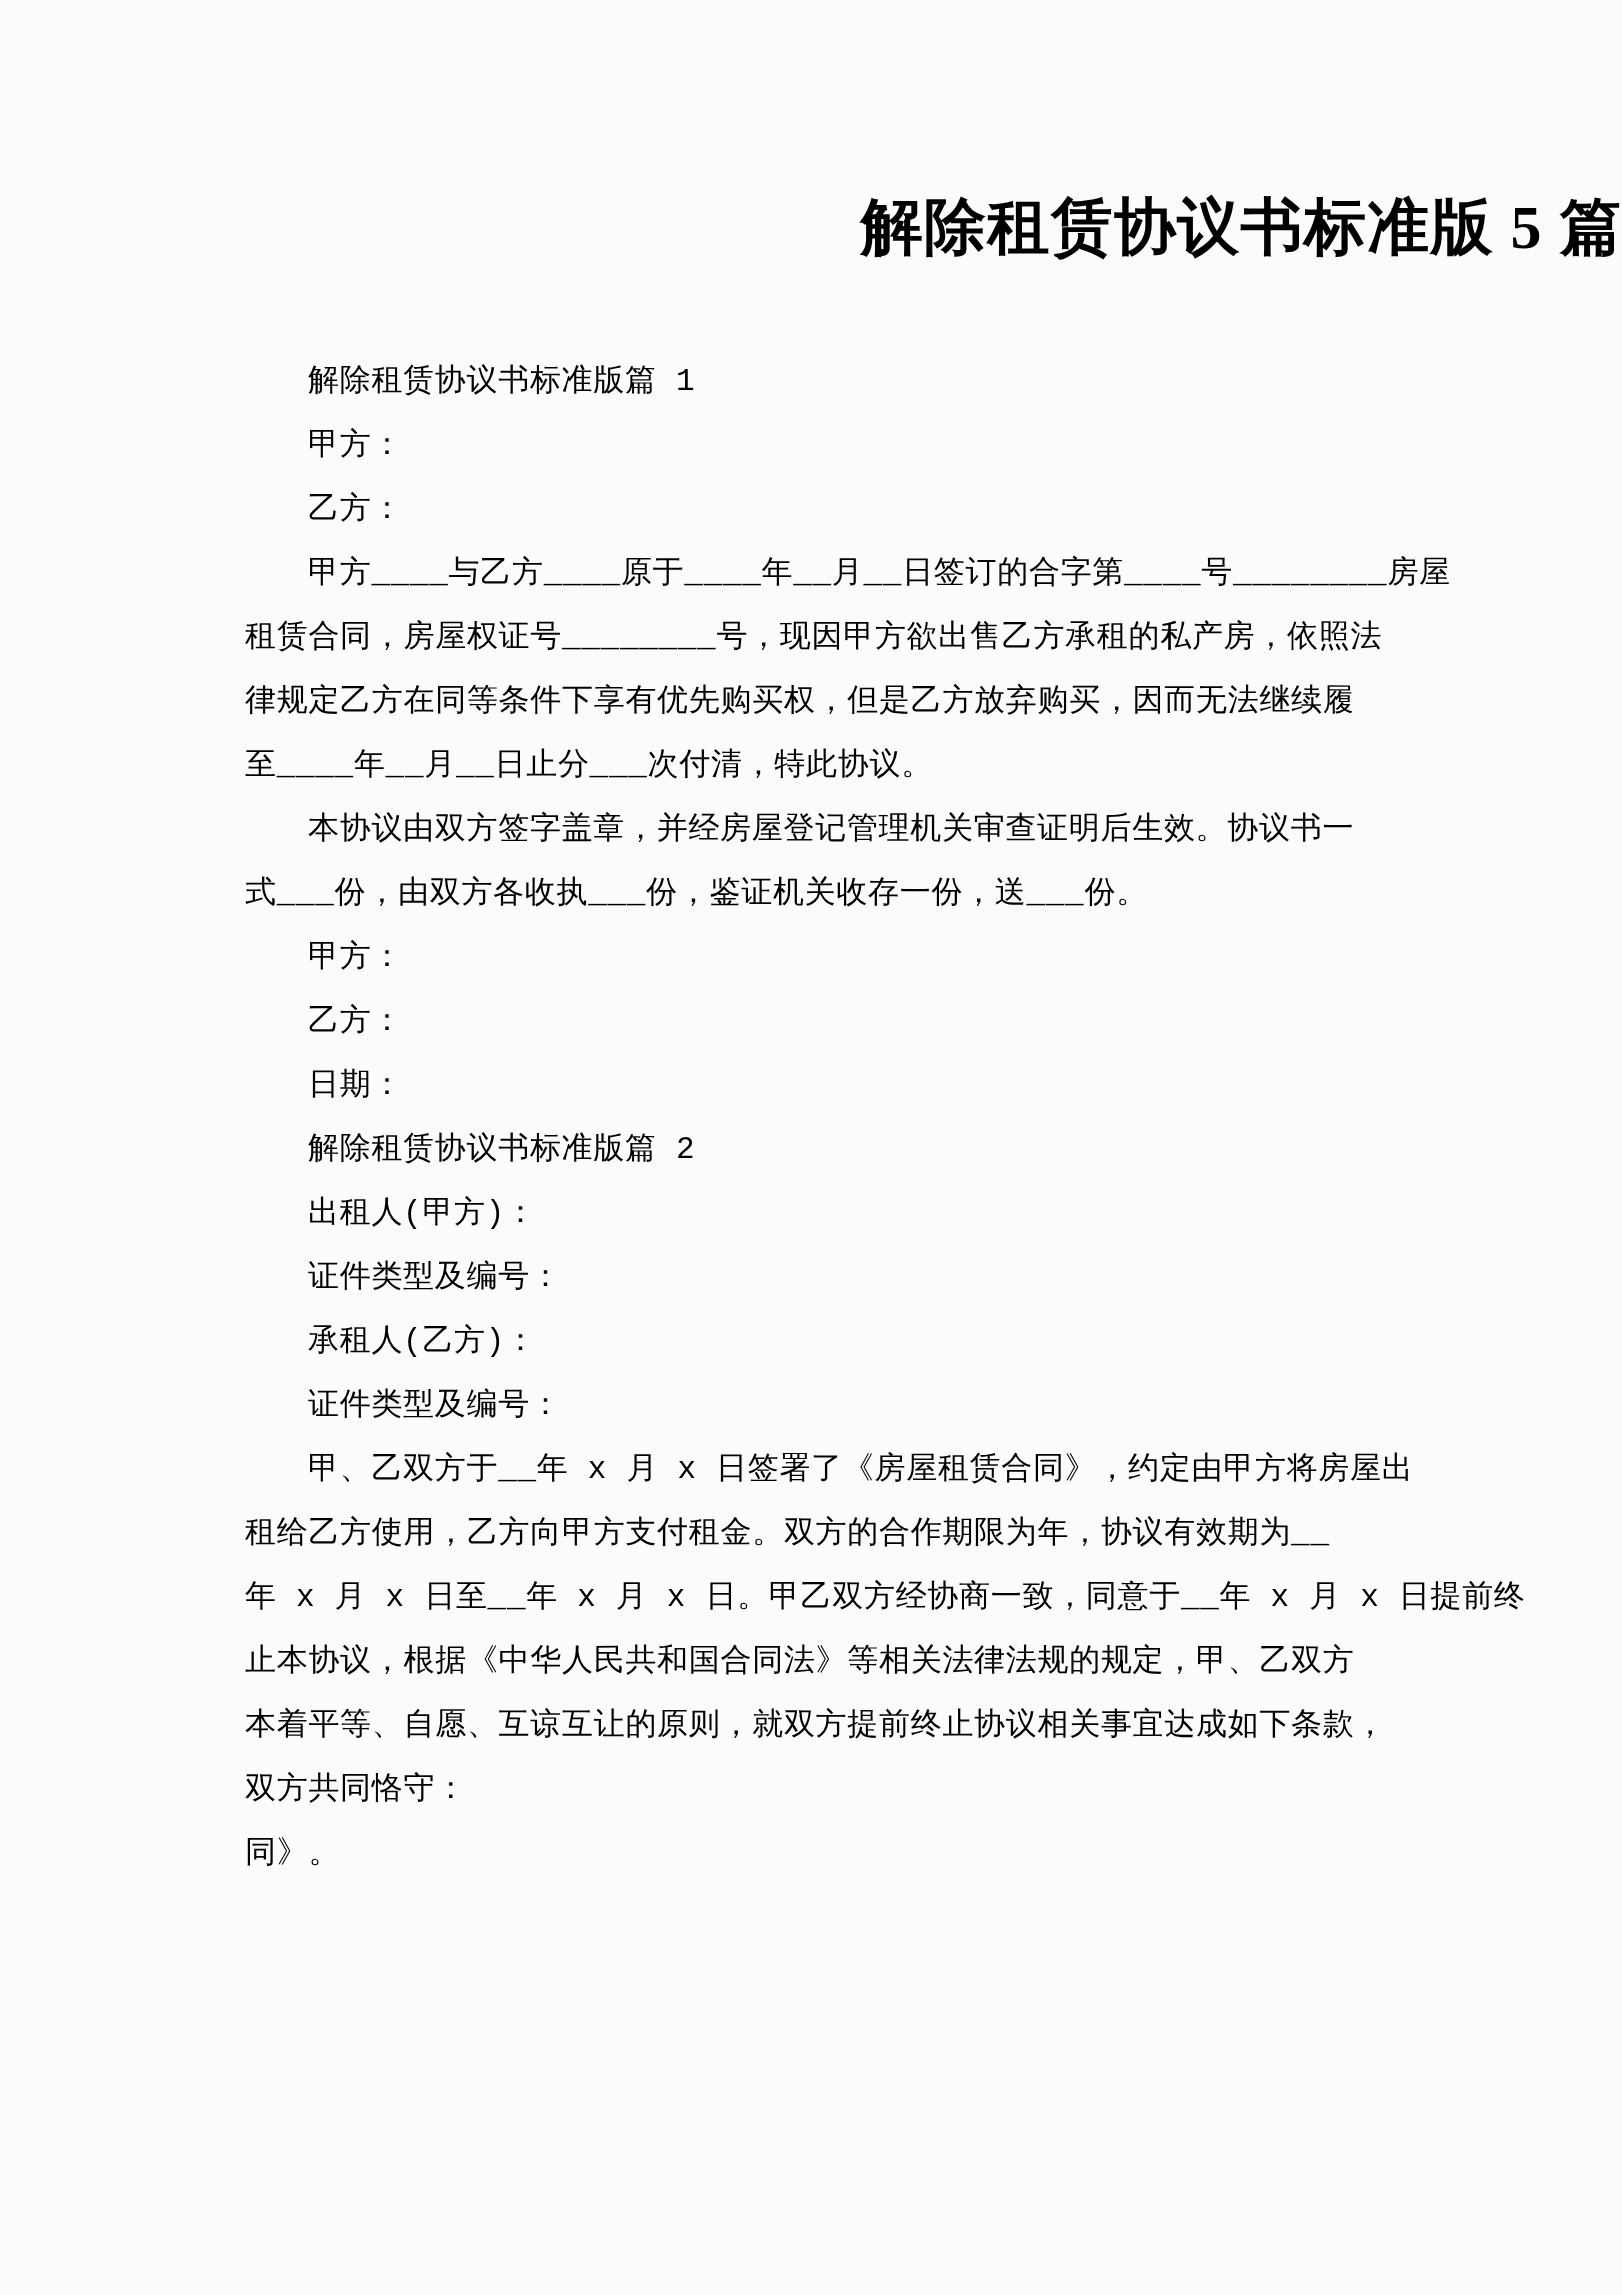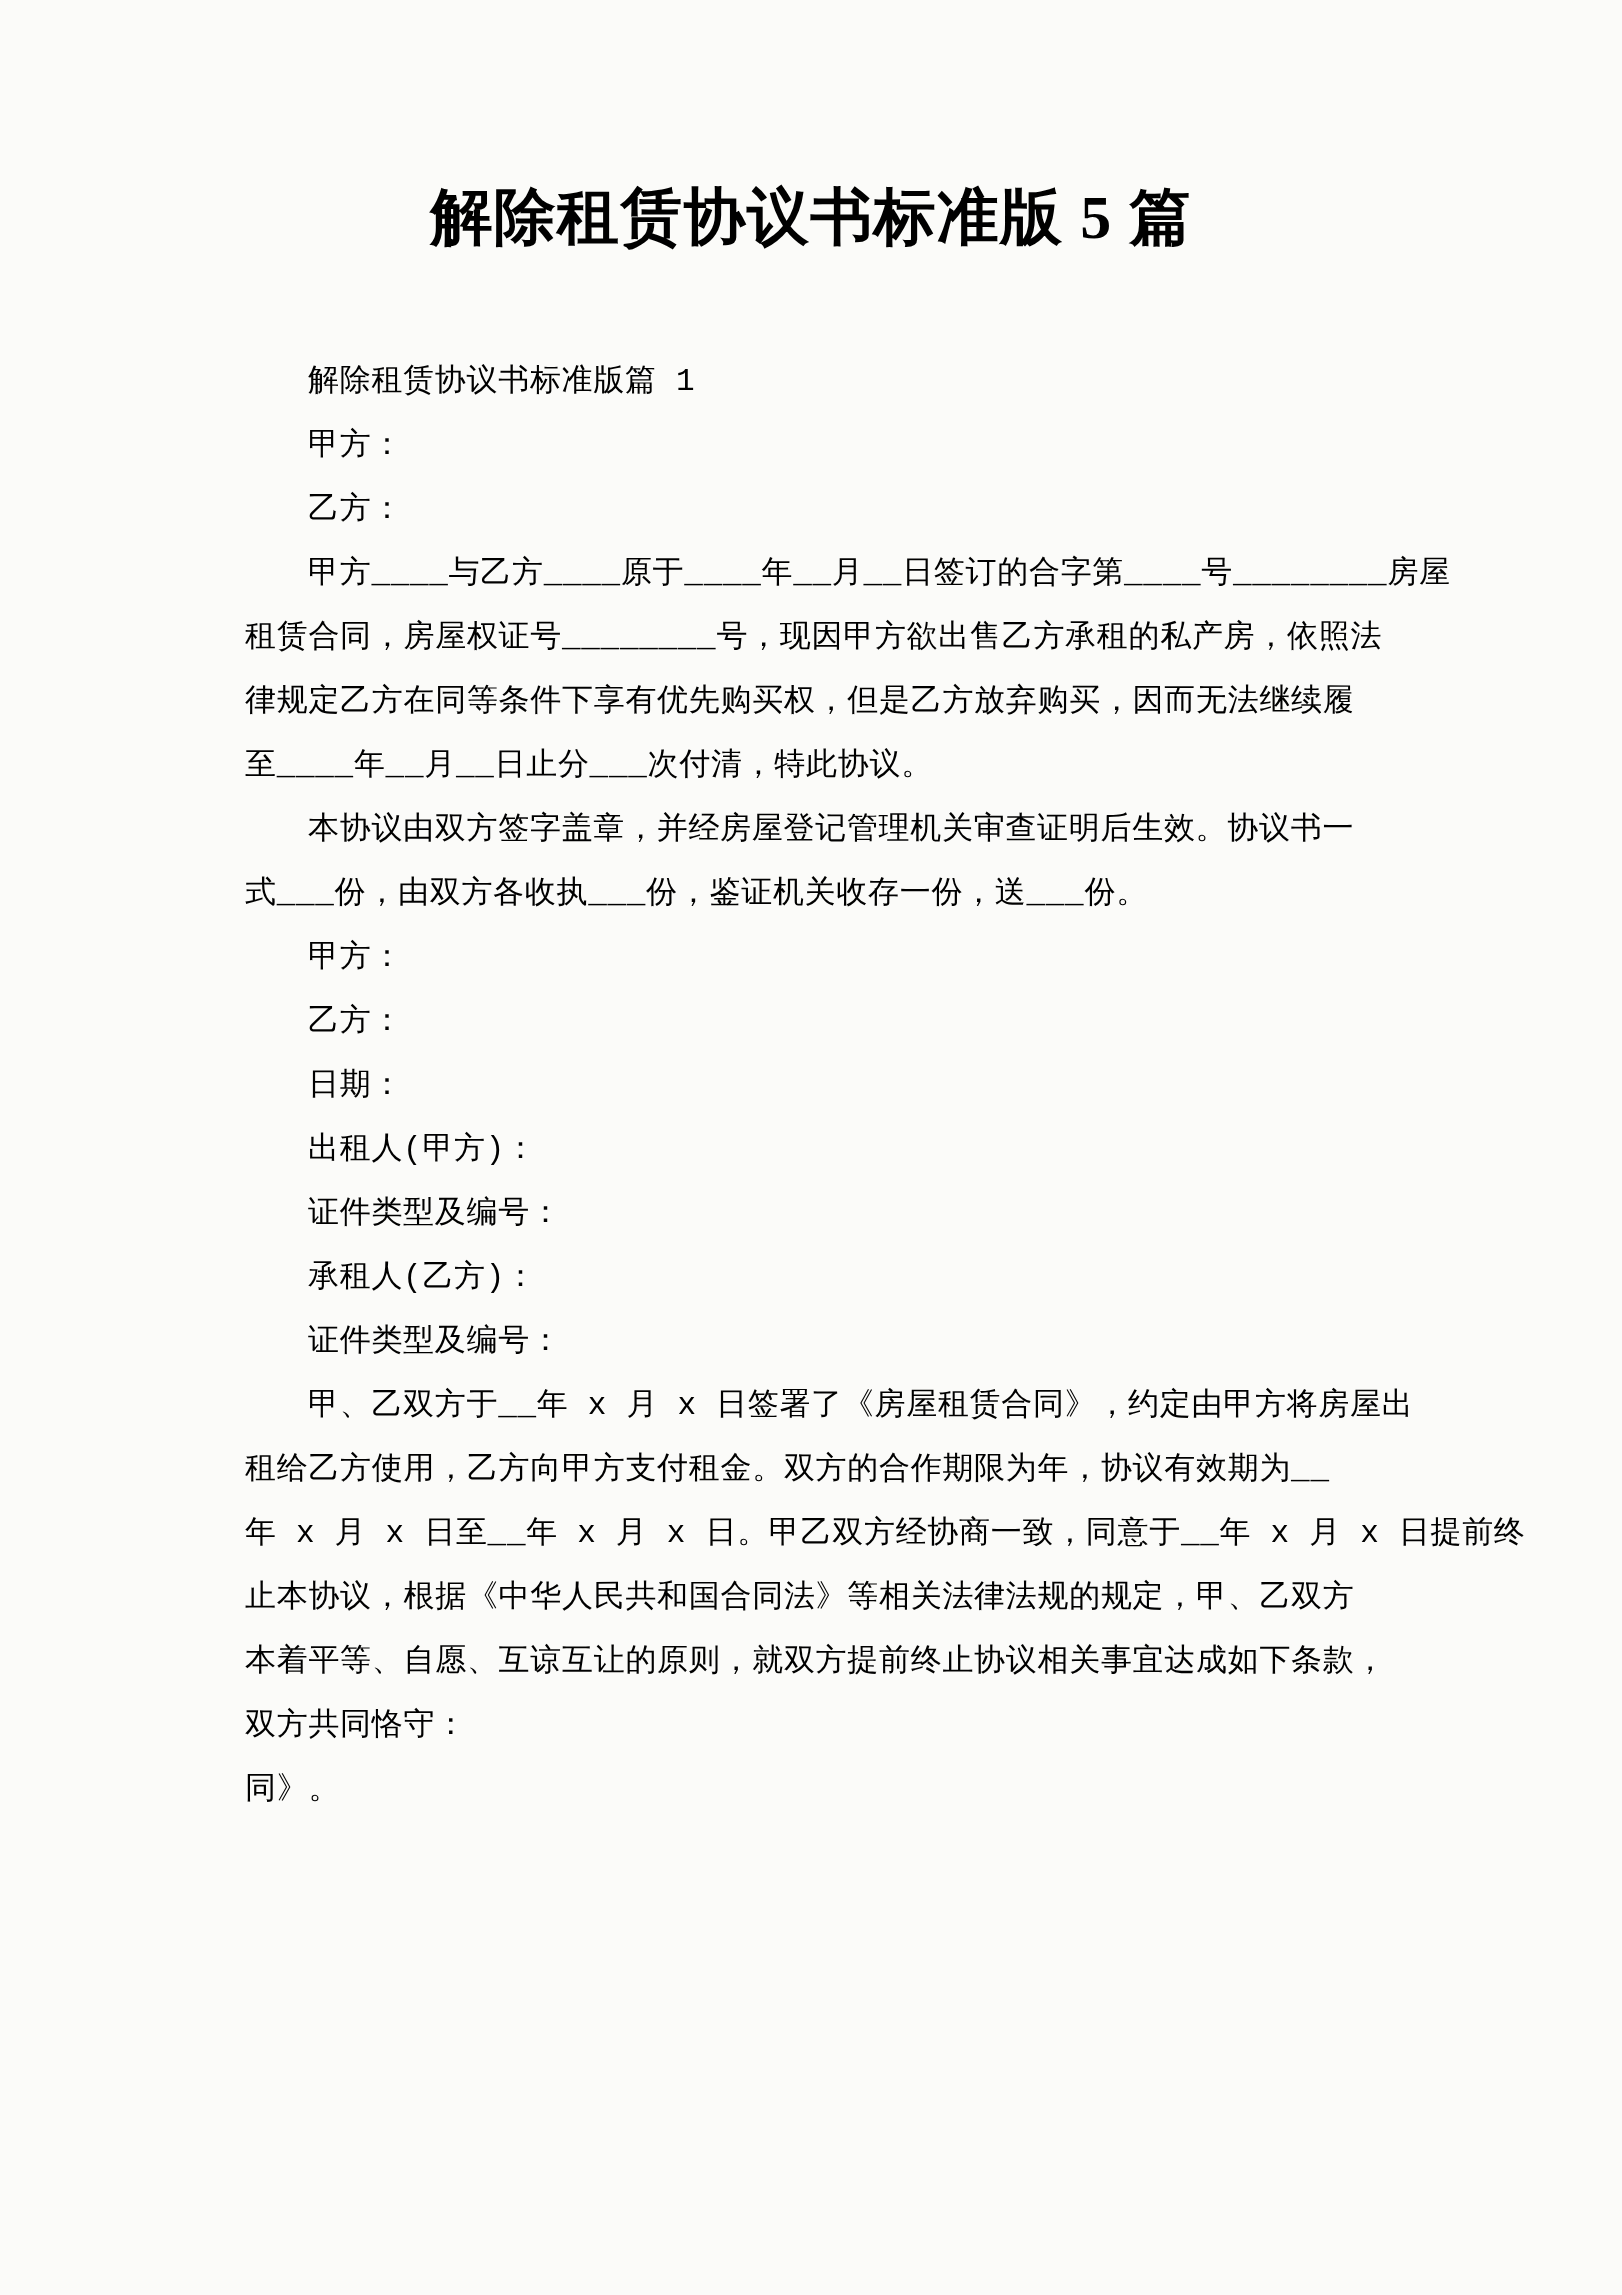--- a/index.html
+++ b/index.html
@@ -11,25 +11,25 @@
     position: relative;
     width: 1623px;
     height: 2295px;
     background: #fbfbf9;
     color: #000000;
     font-family: "Liberation Serif", "DejaVu Serif", serif;
     overflow: hidden;
   }
   .title {
     position: absolute;
-    top: 179px;
+    top: 189px;
     left: 0;
     width: 100%;
     margin: 0;
-    text-align: center;
+    text-align: right;
     font-size: 62px;
     font-weight: bold;
     line-height: 1.25;
     white-space: nowrap;
     letter-spacing: 1.3px;
   }
   .content {
     position: absolute;
     left: 245px;
     top: 350px;
@@ -58,20 +58,21 @@
     <div class="line indent">乙方：</div>
     <div class="line indent">甲方____与乙方____原于____年__月__日签订的合字第____号________房屋</div>
     <div class="line">租赁合同，房屋权证号________号，现因甲方欲出售乙方承租的私产房，依照法</div>
     <div class="line">律规定乙方在同等条件下享有优先购买权，但是乙方放弃购买，因而无法继续履</div>
     <div class="line">至____年__月__日止分___次付清，特此协议。</div>
     <div class="line indent">本协议由双方签字盖章，并经房屋登记管理机关审查证明后生效。协议书一</div>
     <div class="line">式___份，由双方各收执___份，鉴证机关收存一份，送___份。</div>
     <div class="line indent">甲方：</div>
     <div class="line indent">乙方：</div>
     <div class="line indent">日期：</div>
+    <div class="line indent">解除租赁协议书标准版篇 2</div>
     <div class="line indent">出租人(甲方)：</div>
     <div class="line indent">证件类型及编号：</div>
     <div class="line indent">承租人(乙方)：</div>
     <div class="line indent">证件类型及编号：</div>
     <div class="line indent">甲、乙双方于__年 x 月 x 日签署了《房屋租赁合同》，约定由甲方将房屋出</div>
     <div class="line">租给乙方使用，乙方向甲方支付租金。双方的合作期限为年，协议有效期为__</div>
     <div class="line">年 x 月 x 日至__年 x 月 x 日。甲乙双方经协商一致，同意于__年 x 月 x 日提前终</div>
     <div class="line">止本协议，根据《中华人民共和国合同法》等相关法律法规的规定，甲、乙双方</div>
     <div class="line">本着平等、自愿、互谅互让的原则，就双方提前终止协议相关事宜达成如下条款，</div>
     <div class="line">双方共同恪守：</div>

